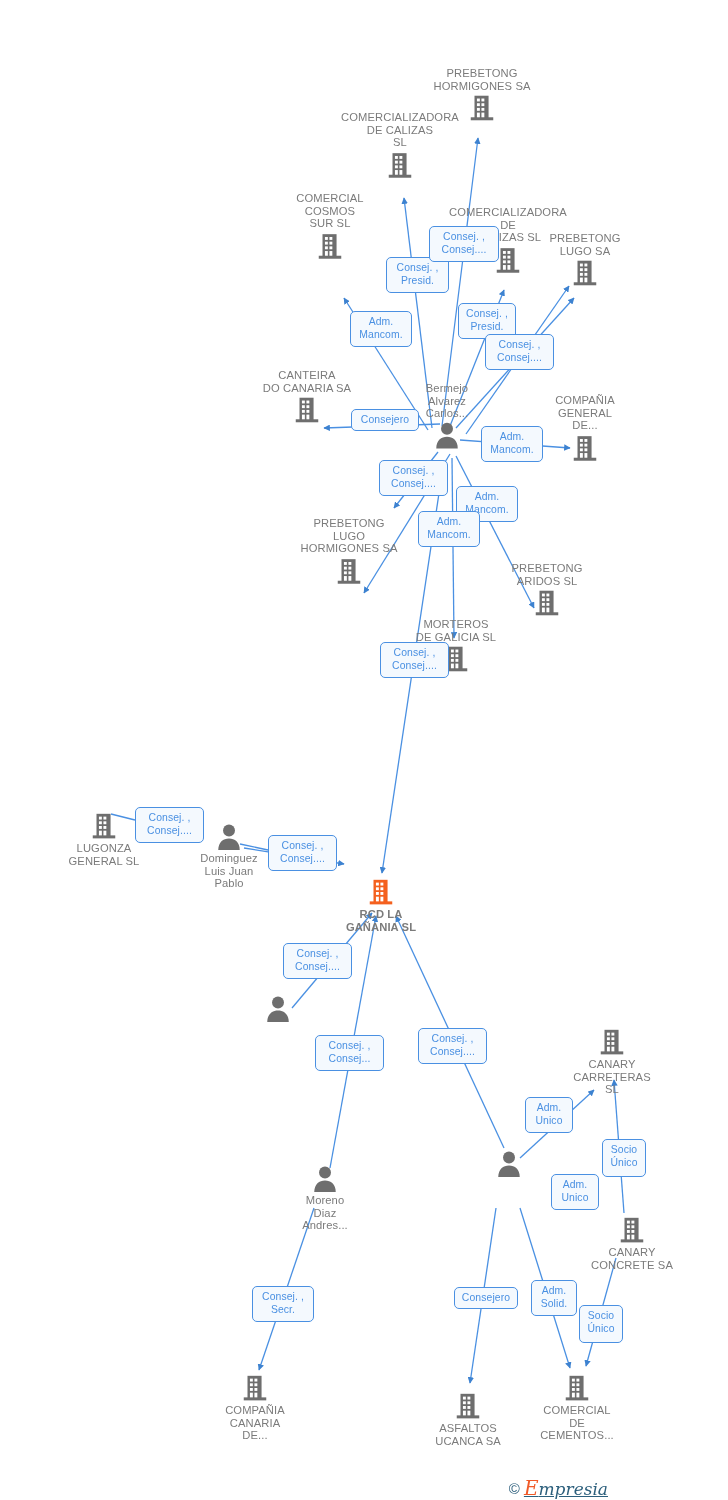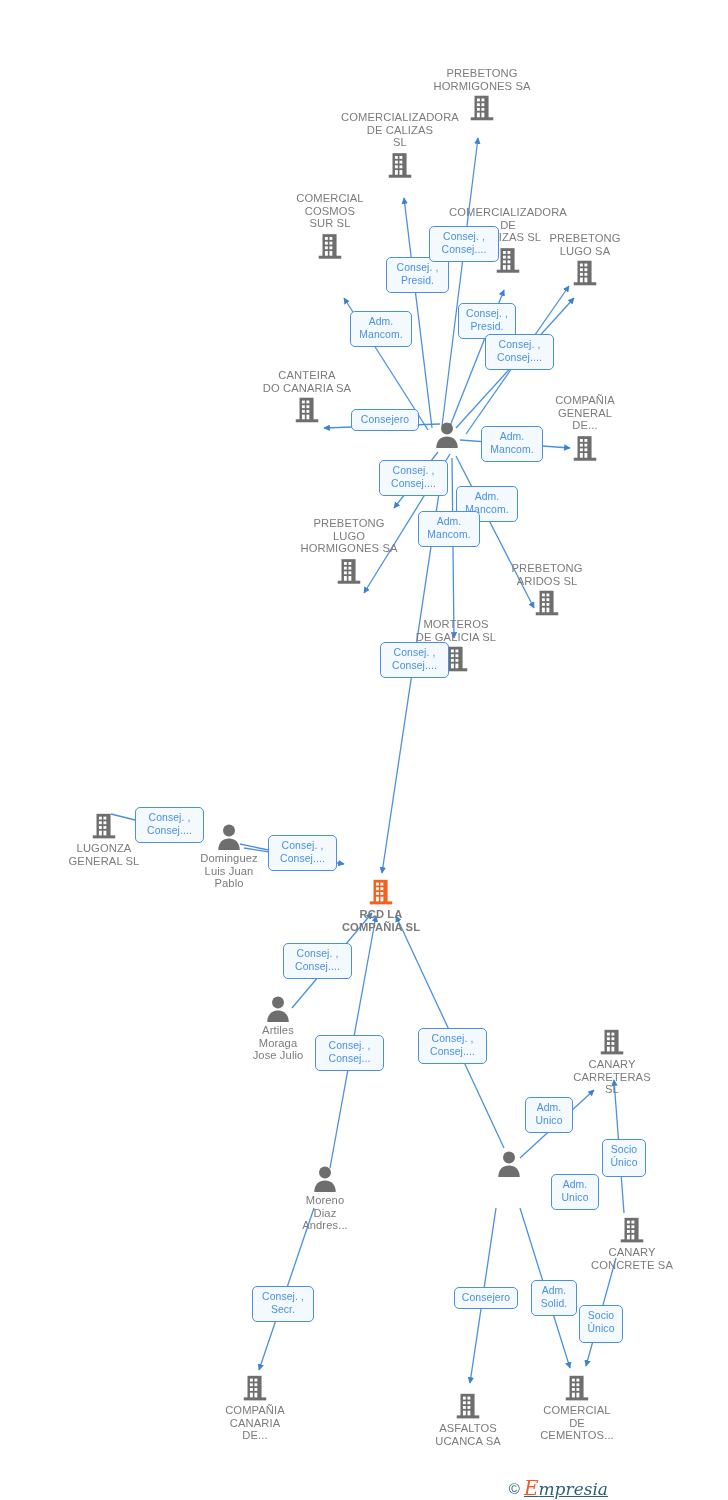--- a/index.html
+++ b/index.html
@@ -428,45 +428,45 @@
             <rect x="10.6" y="6" width="3.1" height="3.1" fill="#ffffff"></rect>
             <rect x="15.4" y="6" width="3.1" height="3.1" fill="#ffffff"></rect>
             <rect x="10.6" y="11" width="3.1" height="3.1" fill="#ffffff"></rect>
             <rect x="15.4" y="11" width="3.1" height="3.1" fill="#ffffff"></rect>
             <rect x="10.6" y="16" width="3.1" height="3.1" fill="#ffffff"></rect>
             <rect x="15.4" y="16" width="3.1" height="3.1" fill="#ffffff"></rect>
             <rect x="10.6" y="21" width="3.1" height="5" fill="#ffffff"></rect>
             <rect x="15.4" y="21" width="3.1" height="5" fill="#ffffff"></rect>
           </svg></span>
         <span class="lbl">RCD LA
-COMPAÑIA  SL</span>
+GAÑANIA  SL</span>
       </div>
       <div class="node label-above" style="left: 443px; top: 413px; transform: translateY(-100%); margin-top: 28px;">
         <span class="icon"><svg width="30" height="28" viewBox="0 0 32 30" aria-hidden="true">
             <circle cx="16" cy="8" r="6.4" fill="#6e6e6e"></circle>
             <path d="M4.5 29 C4.5 20.5 9.8 16.6 16 16.6 C22.2 16.6 27.5 20.5 27.5 29 Z" fill="#6e6e6e"></path>
           </svg></span>
+        <span class="lbl">Bermejo
+Alvarez
+Carlos...</span>
       </div>
       <div class="node" style="left: 225px; top: 815px; text-align: center;">
         <span class="icon"><svg width="30" height="28" viewBox="0 0 32 30" aria-hidden="true">
             <circle cx="16" cy="8" r="6.4" fill="#6e6e6e"></circle>
             <path d="M4.5 29 C4.5 20.5 9.8 16.6 16 16.6 C22.2 16.6 27.5 20.5 27.5 29 Z" fill="#6e6e6e"></path>
           </svg></span>
         <span class="lbl">Dominguez
 Luis Juan
 Pablo</span>
       </div>
       <div class="node" style="left: 274px; top: 987px;">
         <span class="icon"><svg width="30" height="28" viewBox="0 0 32 30" aria-hidden="true">
             <circle cx="16" cy="8" r="6.4" fill="#6e6e6e"></circle>
             <path d="M4.5 29 C4.5 20.5 9.8 16.6 16 16.6 C22.2 16.6 27.5 20.5 27.5 29 Z" fill="#6e6e6e"></path>
           </svg></span>
-        <span class="lbl">Artiles
-Moraga
-Jose Julio</span>
       </div>
       <div class="node" style="left: 321px; top: 1157px;">
         <span class="icon"><svg width="30" height="28" viewBox="0 0 32 30" aria-hidden="true">
             <circle cx="16" cy="8" r="6.4" fill="#6e6e6e"></circle>
             <path d="M4.5 29 C4.5 20.5 9.8 16.6 16 16.6 C22.2 16.6 27.5 20.5 27.5 29 Z" fill="#6e6e6e"></path>
           </svg></span>
         <span class="lbl">Moreno
 Diaz
 Andres...</span>
       </div>

